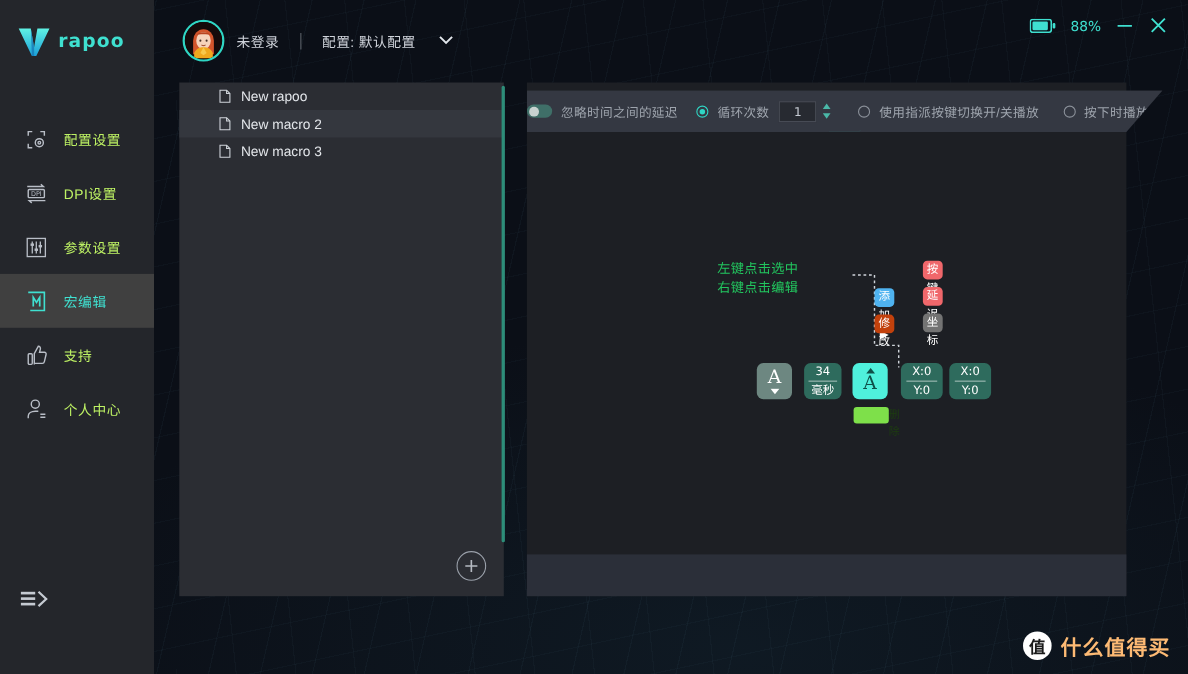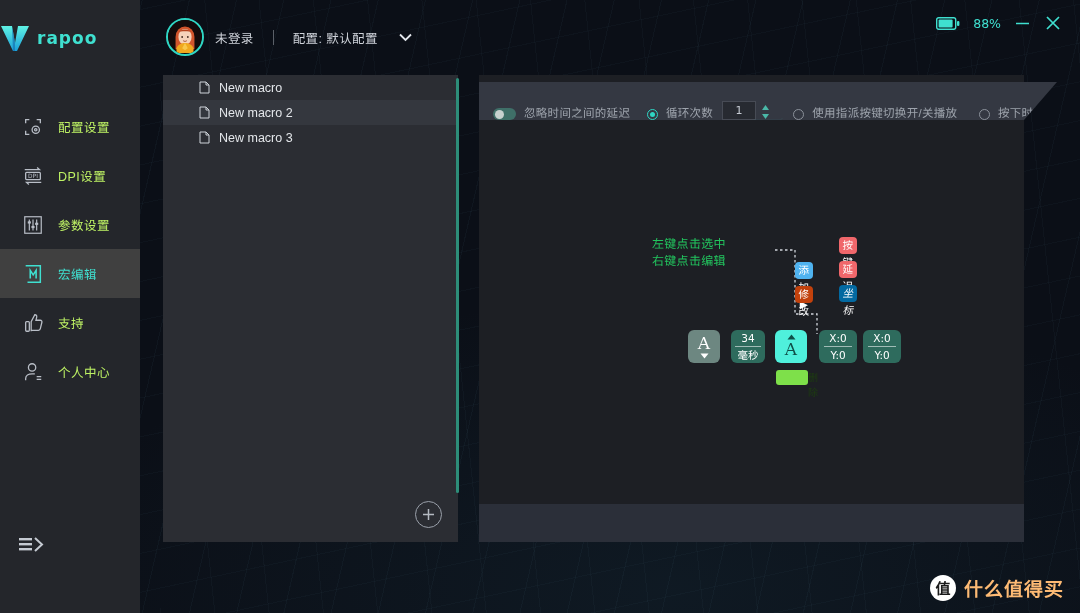--- a/index.html
+++ b/index.html
@@ -33,21 +33,21 @@
   }
 
   
   .sidebar {
     position: absolute; left:0; top:0; width:140px; height:613px;
     background:#24262b;
     z-index: 5;
   }
   .logo-row {
     display:flex; align-items:center; gap:7px;
-    padding: 24px 0 0 0;
+    padding: 24px 0 0 16px;
   }
   .logo-mark { width:30px; height:28px; }
   .logo-text { font-size:17px; letter-spacing:1px; color:#3fe0d0; font-weight:600;
                font-family:"DejaVu Sans", sans-serif; }
   .nav { margin-top: 50px; }
   .nav-item {
     display:flex; align-items:center; gap:14px;
     height:49px; padding-left:22px;
     cursor:pointer; position:relative;
   }
@@ -118,22 +118,22 @@
     position:absolute; left:0; bottom:0; width:100%; height:38px;
     background:#2b2f39;
   }
 
   
   .toolbar {
     position:absolute; left:479px; top:82px; width:578px; height:38px;
     background:#343842;
     clip-path: polygon(0 0, 100% 0, calc(100% - 33px) 100%, 0 100%);
     z-index:6;
-    display:flex; align-items:flex-end;
-    padding-left:14px; gap:0;
+    display:flex; align-items:center;
+    gap:0;
   }
   .tb-underline {
     position:absolute; left:479px; top:118px; width:578px; height:2px; z-index:7;
     pointer-events:none;
   }
   .tg {
     width:23px; height:12px; border-radius:7px; background:#3f6f68;
     position:relative; cursor:pointer; flex:none;
   }
   .tg::after {
@@ -167,21 +167,21 @@
   .legend { position:absolute; }
   .chip {
     position:absolute; border-radius:4px;
     font-size:10.5px; text-align:center; line-height:17px;
     width:18px; height:17px; letter-spacing:.3px;
     cursor:pointer; color:#ffffff;
   }
   .chip.blue  { background:#4fb3f0; }
   .chip.blue2 { background:#c2410c; }
   .chip.red   { background:#f0676b; }
-  .chip.red2  { background:#0369a1;font-style:italic; }
+  .chip.red2  { background:#737373; }
 
   .kblock {
     position:absolute; border-radius:6px; cursor:pointer;
     display:flex; flex-direction:column; align-items:center; justify-content:center;
   }
   .kb-dark { background:#2e6b5d; }
   .kb-grey { background:#6d8781; }
   .kb-hl   { background:#4ff0dc; }
   .kb-line { width:74%; height:1px; background:rgba(255,255,255,0.55); }
   .kb-txt  { font-size:10.5px; color:#ffffff; line-height:14px; font-family:"DejaVu Sans", sans-serif;}
@@ -343,21 +343,21 @@
     </div>
   </div>
 
   <div class="macro-panel">
 
     <div class="macro-item">
       <svg class="f-ico" viewBox="0 0 11 13">
         <path d="M1 1h6l3 3v8H1z" fill="none" stroke="#cfd4da" stroke-width="1"></path>
         <path d="M7 1v3h3" fill="none" stroke="#cfd4da" stroke-width="1"></path>
       </svg>
-      <span>New macro</span>
+      <span>New rapoo</span>
     </div>
 
     <div class="macro-item">
       <svg class="f-ico" viewBox="0 0 11 13">
         <path d="M1 1h6l3 3v8H1z" fill="none" stroke="#cfd4da" stroke-width="1"></path>
         <path d="M7 1v3h3" fill="none" stroke="#cfd4da" stroke-width="1"></path>
       </svg>
       <span>New macro 2</span>
     </div>
 

